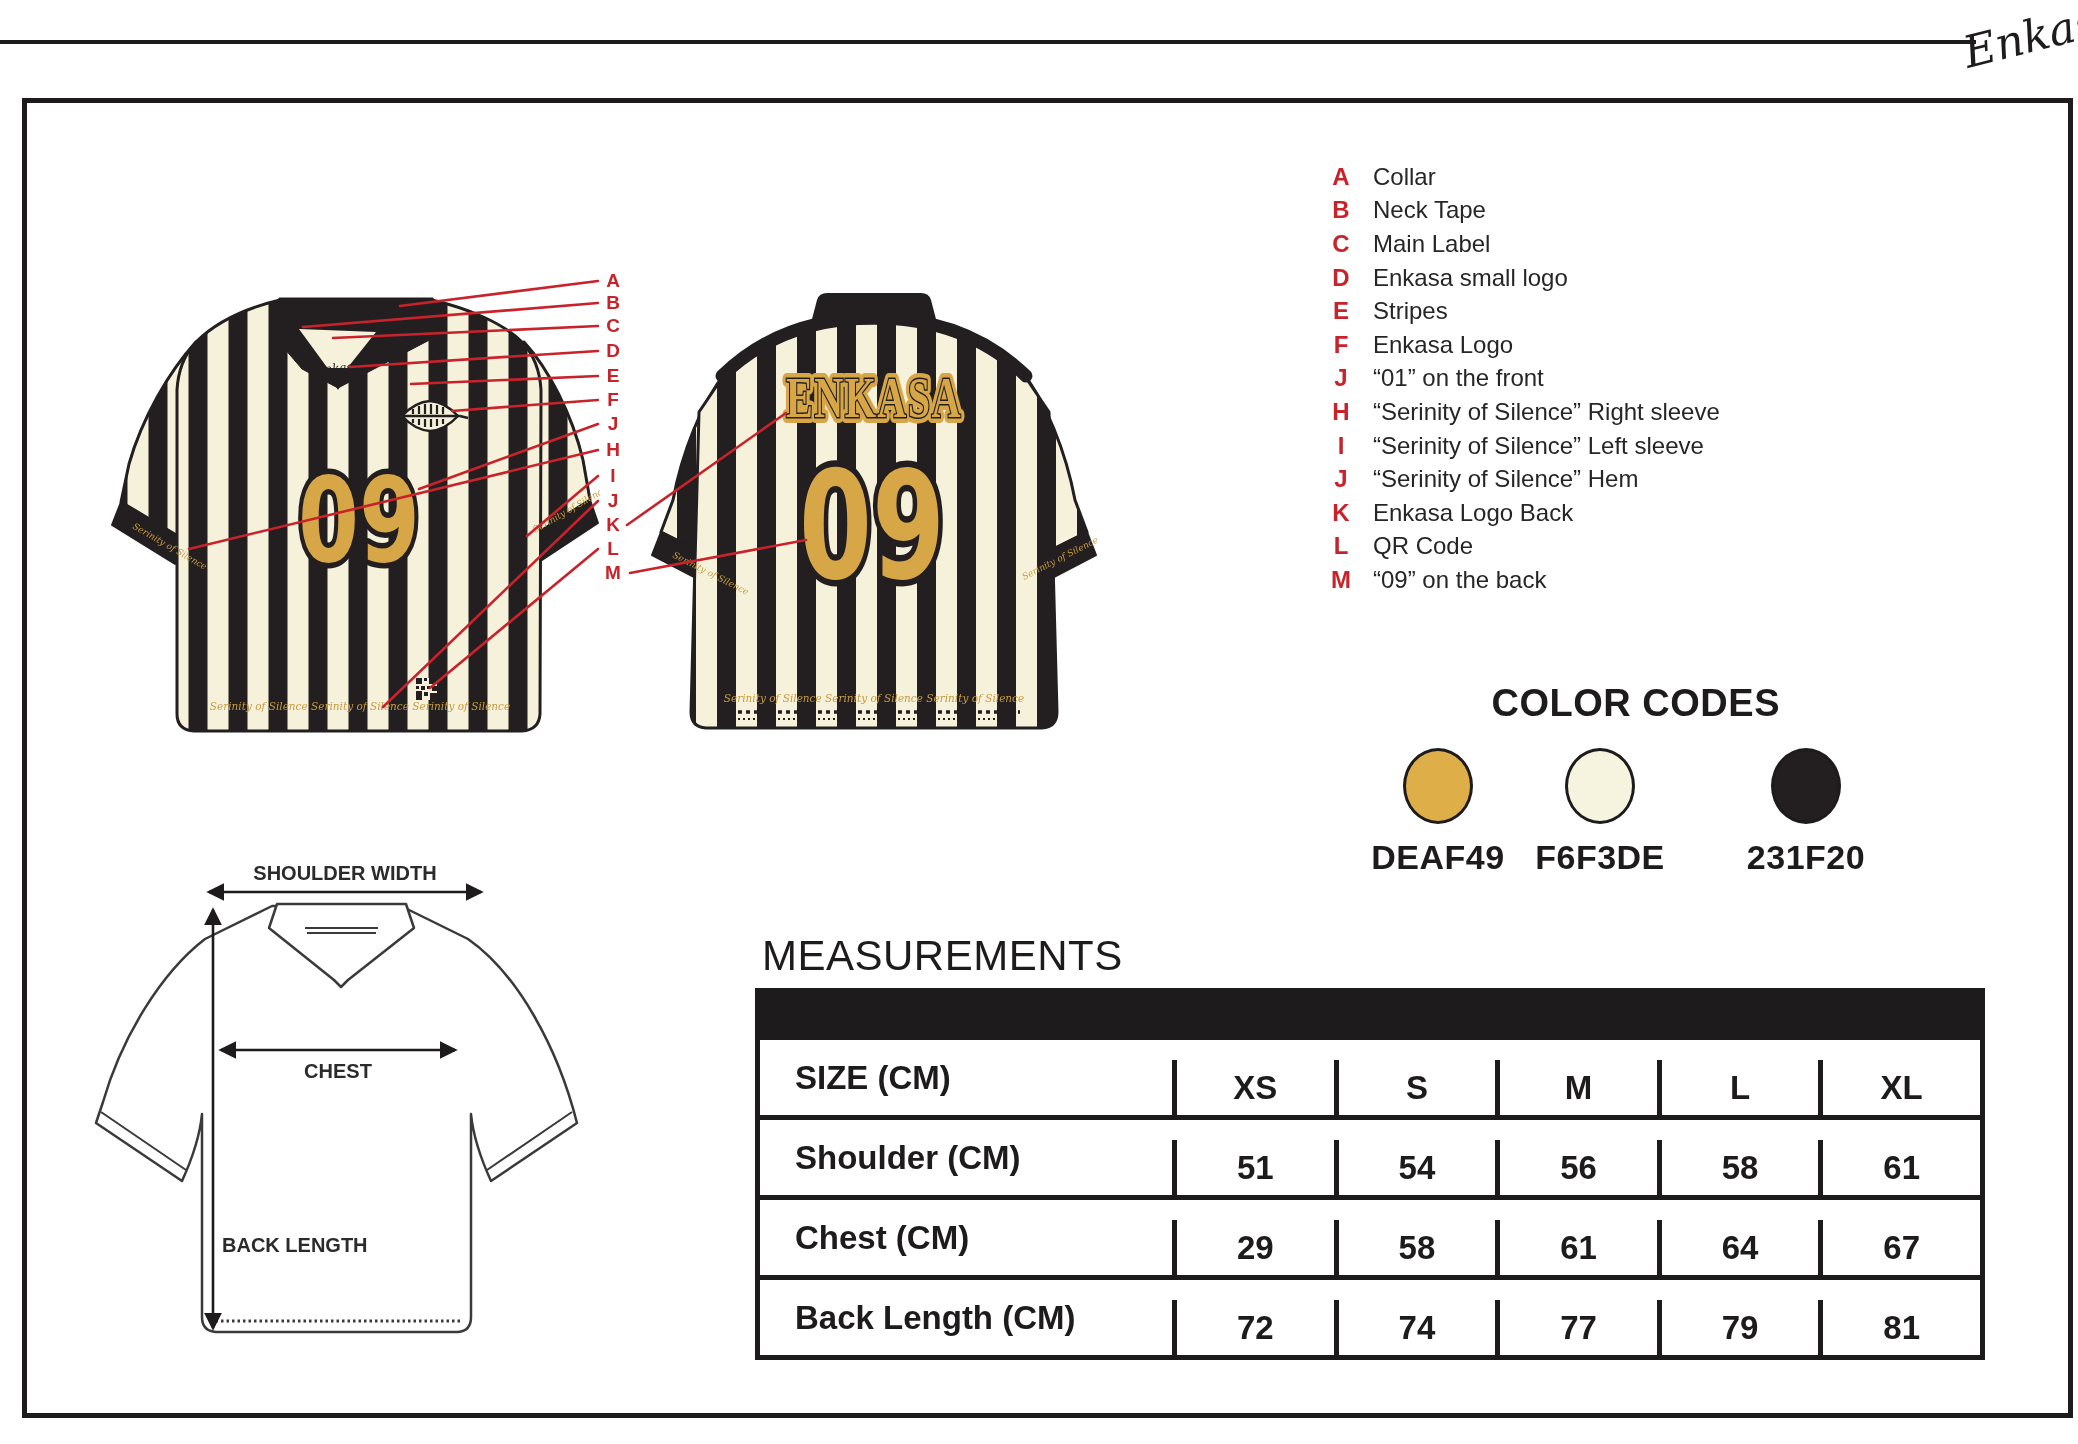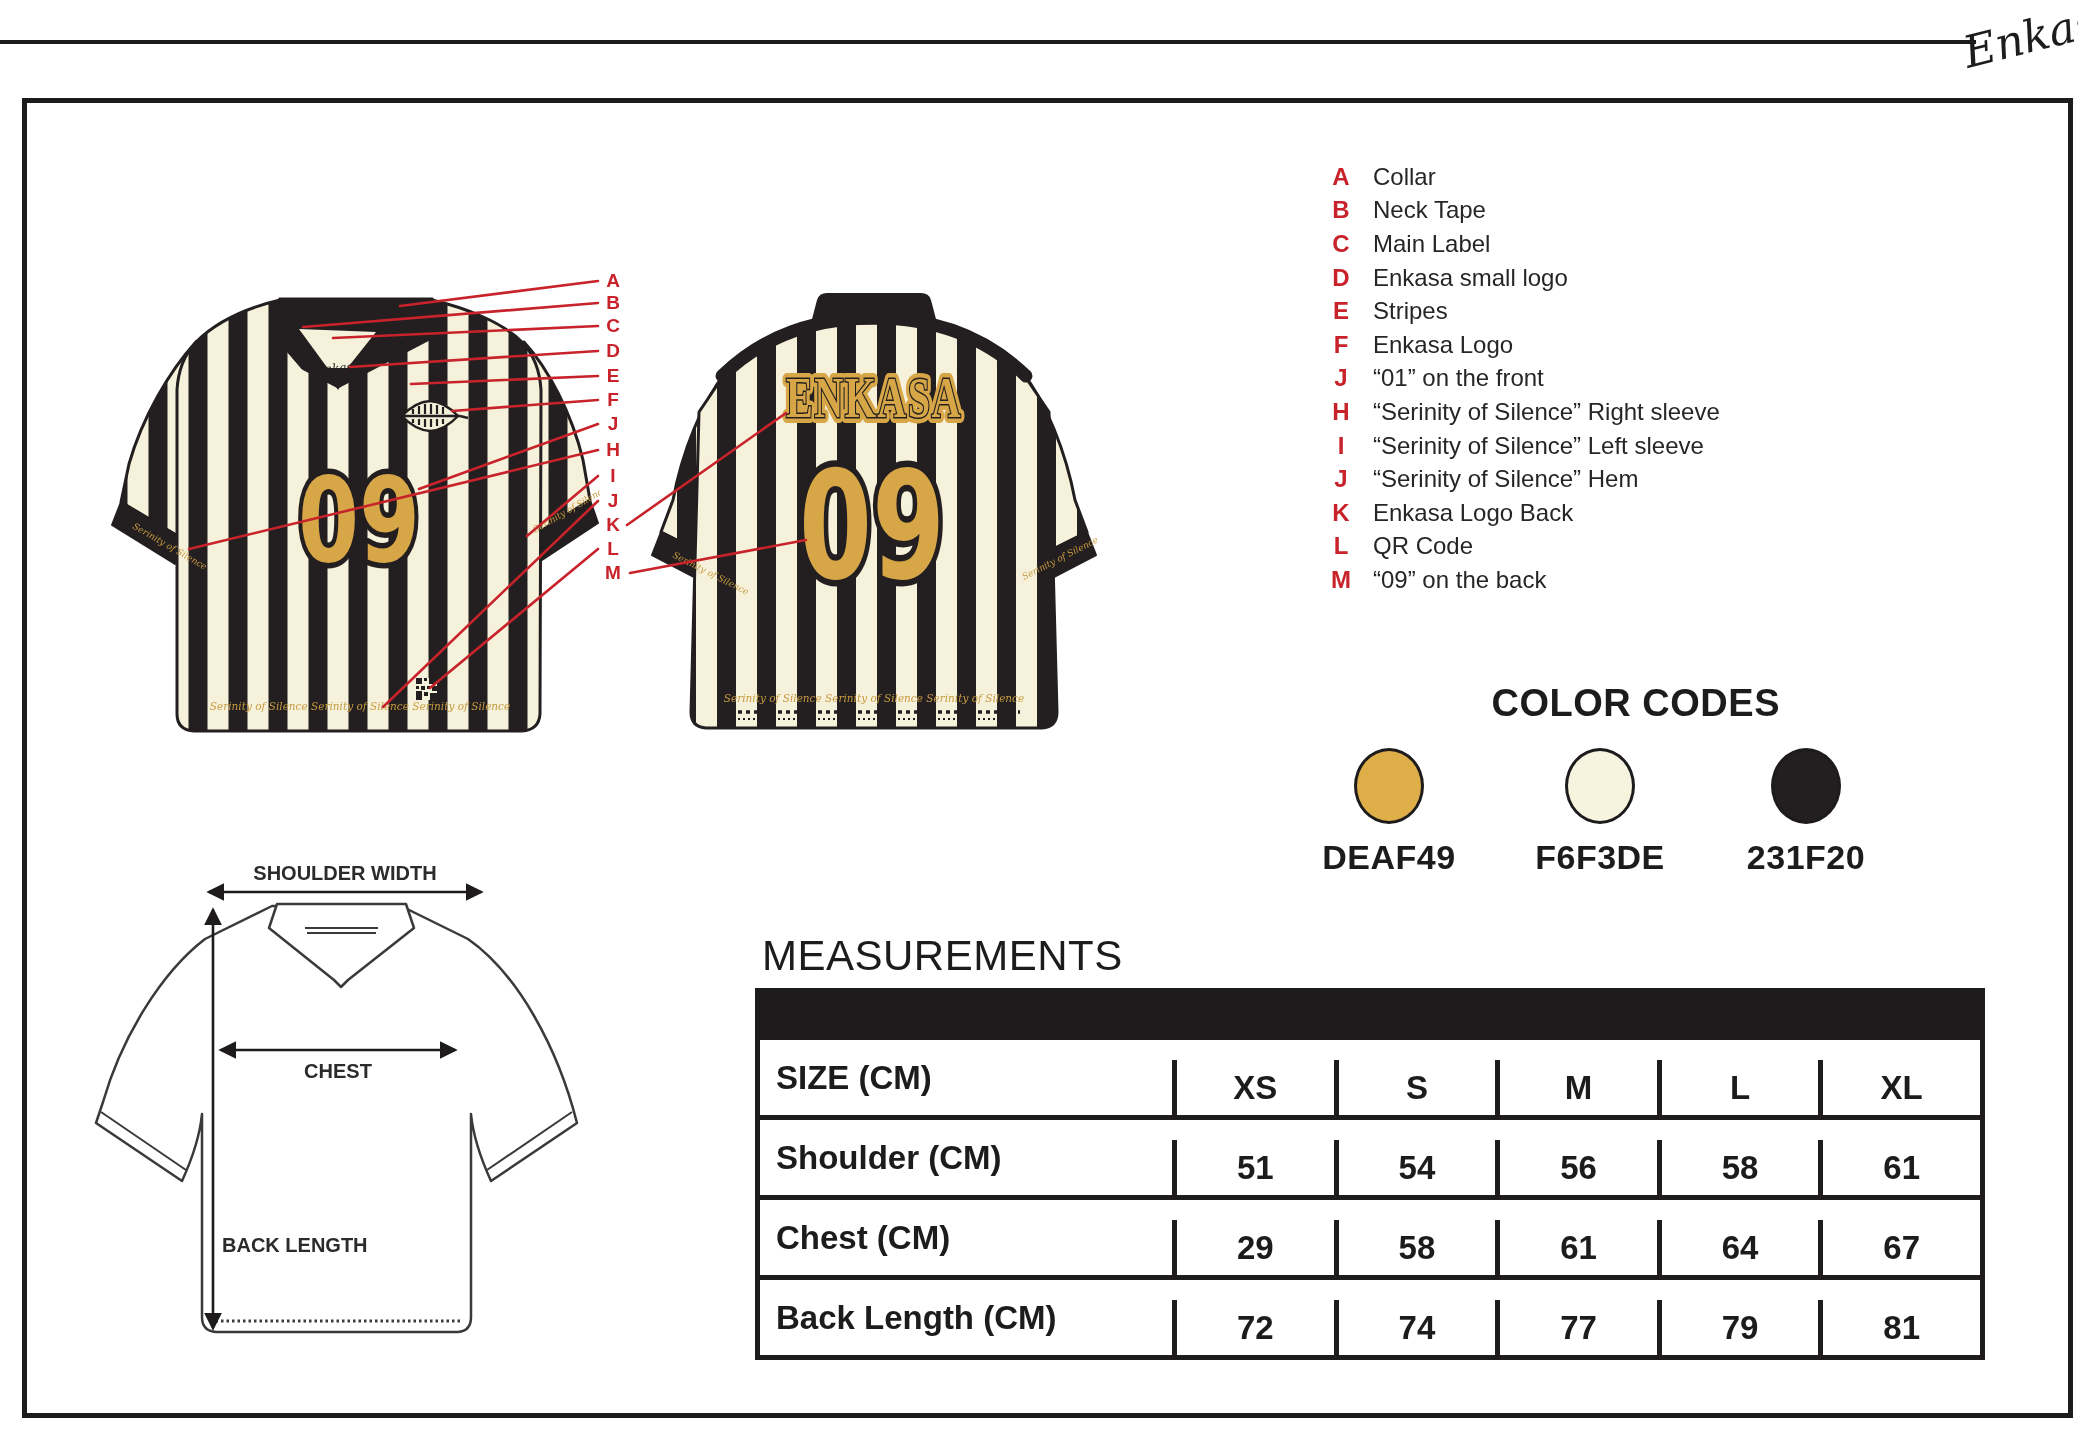--- a/index.html
+++ b/index.html
@@ -21,21 +21,21 @@
   #color-codes-title{left:1420px;top:682px;width:360px;text-align:right;font-size:38px;font-weight:800;letter-spacing:.5px;}
   .swatch{position:absolute;top:748px;width:180px;text-align:center;}
   .swatch-circle{width:64px;height:70px;border:3px solid #1d1b1c;border-radius:50%;margin:0 auto;}
   .swatch-hex{margin-top:14px;font-size:34px;font-weight:800;letter-spacing:.5px;}
   
   #measurements-title{left:762px;top:932px;font-size:42px;font-weight:400;letter-spacing:.5px;}
   #size-table{left:755px;top:988px;width:1230px;border:5px solid #1d1b1c;box-sizing:border-box;background:#fff;}
   #table-header-bar{height:42px;background:#1d1b1c;}
   .trow{display:grid;grid-template-columns:412px repeat(5,1fr);height:75px;border-top:5px solid #1d1b1c;}
   .cell{display:flex;align-items:center;font-size:33px;font-weight:700;color:#1d1b1c;box-sizing:border-box;}
-  .cell.label{padding-left:16px;justify-content:flex-start;}
+  .cell.label{padding-left:35px;justify-content:flex-start;}
   .cell.val{justify-content:center;border-left:5px solid #1d1b1c;margin-top:20px;}
   
   .gold-script{font-family:"DejaVu Serif", serif;font-style:italic;fill:#C89B3F;}
   .neck-script{font-family:"DejaVu Serif", serif;font-style:italic;fill:#241f1a;}
   svg{display:block;}
 </style>
 </head>
 <body>
 
 <div id="page">
@@ -209,21 +209,21 @@
         <span class="legend-text">QR Code</span>
       </div>
       <div class="legend-row">
         <span class="legend-letter">M</span>
         <span class="legend-text">“09” on the back</span>
       </div>
     </div>
 
   <div id="color-codes-title" class="abs">COLOR CODES</div>
   <div id="swatches">
-      <div class="swatch" style="left: 1299px;">
+      <div class="swatch" style="left: 1348px;">
         <div class="swatch-circle" style="background: rgb(222, 175, 73);"></div>
         <div class="swatch-hex">DEAF49</div>
       </div>
       <div class="swatch" style="left: 1510px;">
         <div class="swatch-circle" style="background: rgb(246, 243, 222);"></div>
         <div class="swatch-hex">F6F3DE</div>
       </div>
       <div class="swatch" style="left: 1716px;">
         <div class="swatch-circle" style="background: rgb(35, 31, 32);"></div>
         <div class="swatch-hex">231F20</div>

